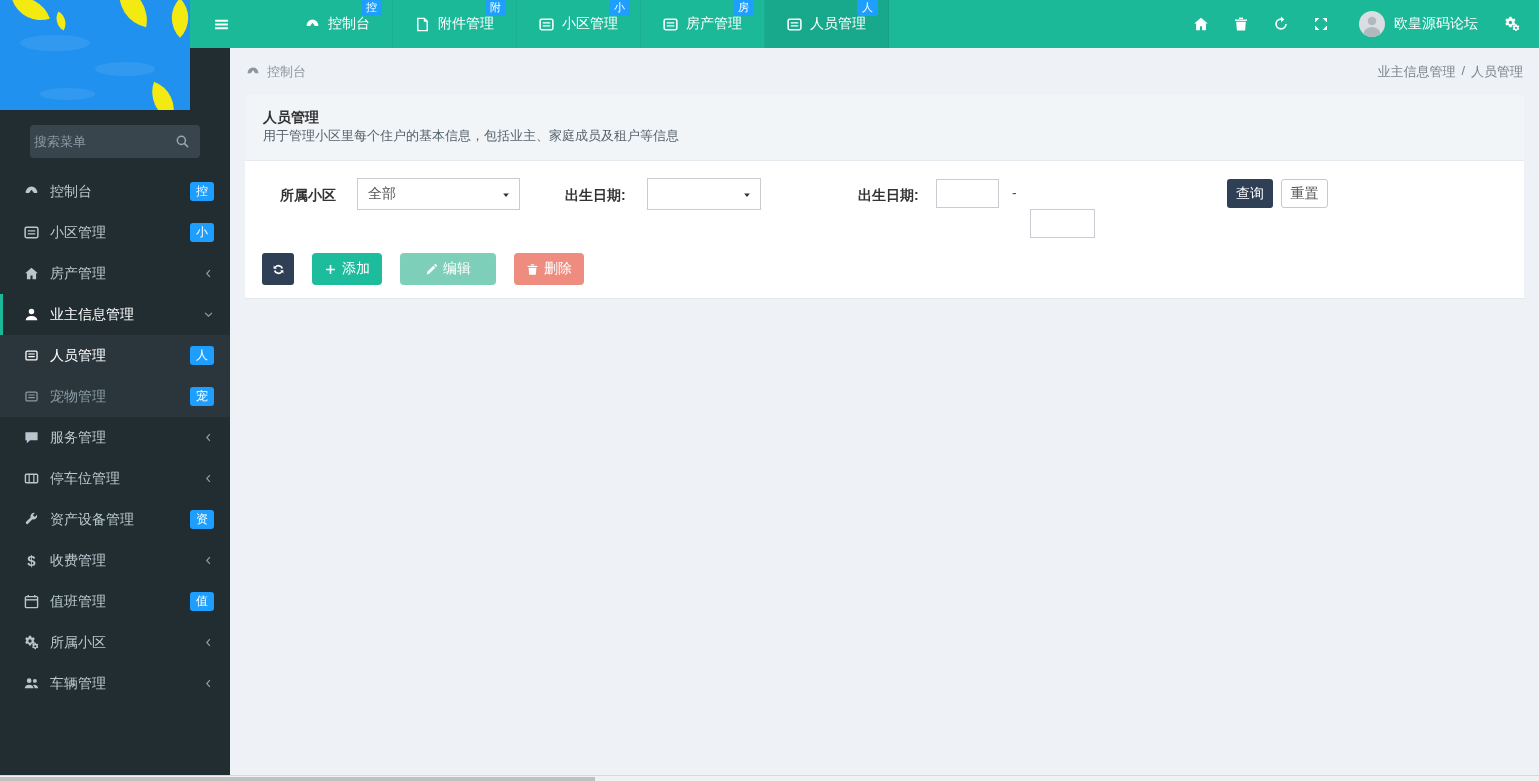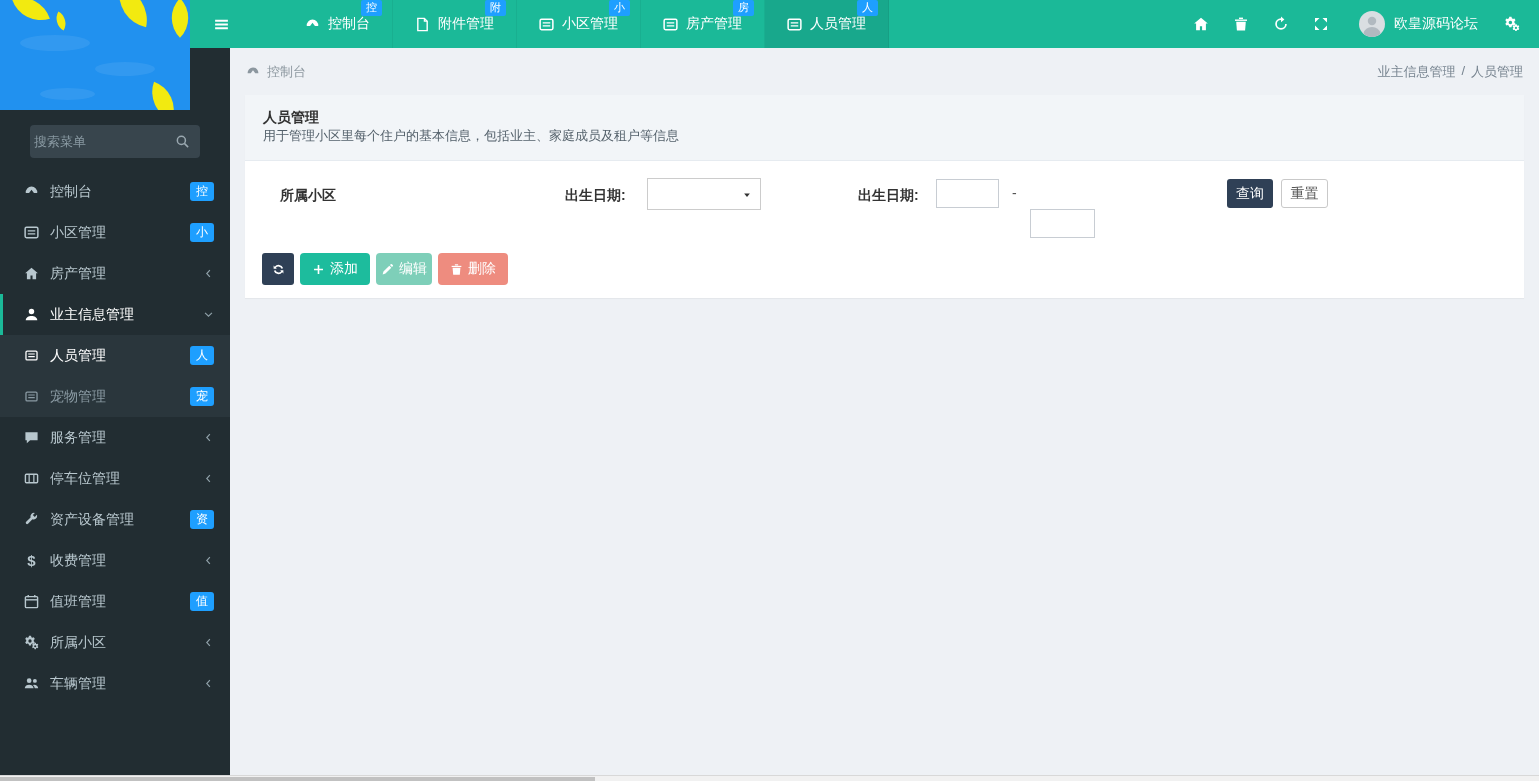--- a/index.html
+++ b/index.html
@@ -55,24 +55,24 @@
   .card-sub { font-size:13px; color:#54616b; }
   .card-body { position:relative; height:137px; }
   .flabel { position:absolute; font-size:14px; font-weight:bold; color:#333; top:26px; white-space:nowrap; }
   .sel { position:absolute; top:17px; height:32px; background:#fff; border:1px solid #ccc; display:flex; align-items:center; padding:0 26px 0 10px; font-size:14px; color:#555; cursor:pointer; }
   .sel .caret { position:absolute; right:8px; top:11px; width:10px; height:10px; color:#333; }
   .dinput { position:absolute; height:29px; border:1px solid #c8cdd3; background:#fff; font-size:13px; color:#333; padding:0 6px; outline:none; }
   .dash { position:absolute; font-size:14px; color:#555; }
   .btn { border:none; border-radius:3px; font-size:14px; cursor:pointer; display:inline-flex; align-items:center; justify-content:center; gap:5px; font-family:inherit; }
   .btn-query { position:absolute; left:982px; top:18px; width:46px; height:29px; background:#2f4056; color:#fff; }
   .btn-reset { position:absolute; left:1036px; top:18px; width:47px; height:29px; background:#fff; border:1px solid #c9c9c9; color:#555; }
-  .toolbar { position:absolute; left:17px; top:92px; display:flex; gap:6px; }
+  .toolbar { position:absolute; left:17px; top:92px; display:flex; gap:18px; }
   .btn-refresh { width:32px; height:32px; background:#2f4056; color:#fff; border-radius:3px; }
   .btn-add { height:32px; padding:0 12px; background:#1dbc9d; color:#fff; border-radius:4px; }
-  .btn-edit { height:32px; padding:0 5px; background:#7ecfb9; color:#fff; border-radius:4px; }
+  .btn-edit { height:32px; padding:0 25px; background:#7ecfb9; color:#fff; border-radius:4px; }
   .btn-del { height:32px; padding:0 12px; background:#ee8c7f; color:#fff; border-radius:4px; }
   .btn .bic { width:13px; height:13px; }
 
   .hscroll { position:absolute; left:0; right:0; bottom:0; height:6px; background:#f1f1f1; border-top:1px solid #d8d8d8; z-index:9; }
   .hthumb { position:absolute; left:0; top:1px; bottom:0; width:595px; background:#c1c1c1; }
 </style>
 </head>
 <body>
 
 <svg width="0" height="0" style="position:absolute">
@@ -393,20 +393,26 @@
     </div>
   </div>
 
   <div class="card">
     <div class="card-header">
       <div class="card-title">人员管理</div>
       <div class="card-sub">用于管理小区里每个住户的基本信息，包括业主、家庭成员及租户等信息</div>
     </div>
     <div class="card-body">
       <span class="flabel" style="left:35px">所属小区</span>
+      <div class="sel" style="left:112px;width:163px">
+        <span>全部</span>
+        <svg class="caret" viewBox="0 0 16 16" fill="currentColor">
+            <use href="#i-caret"></use>
+          </svg>
+      </div>
 
       <span class="flabel" style="left:320px">出生日期:</span>
       <div class="sel" style="left:402px;width:114px">
         <span></span>
         <svg class="caret" viewBox="0 0 16 16" fill="currentColor">
             <use href="#i-caret"></use>
           </svg>
       </div>
 
       <span class="flabel" style="left:613px">出生日期:</span>

